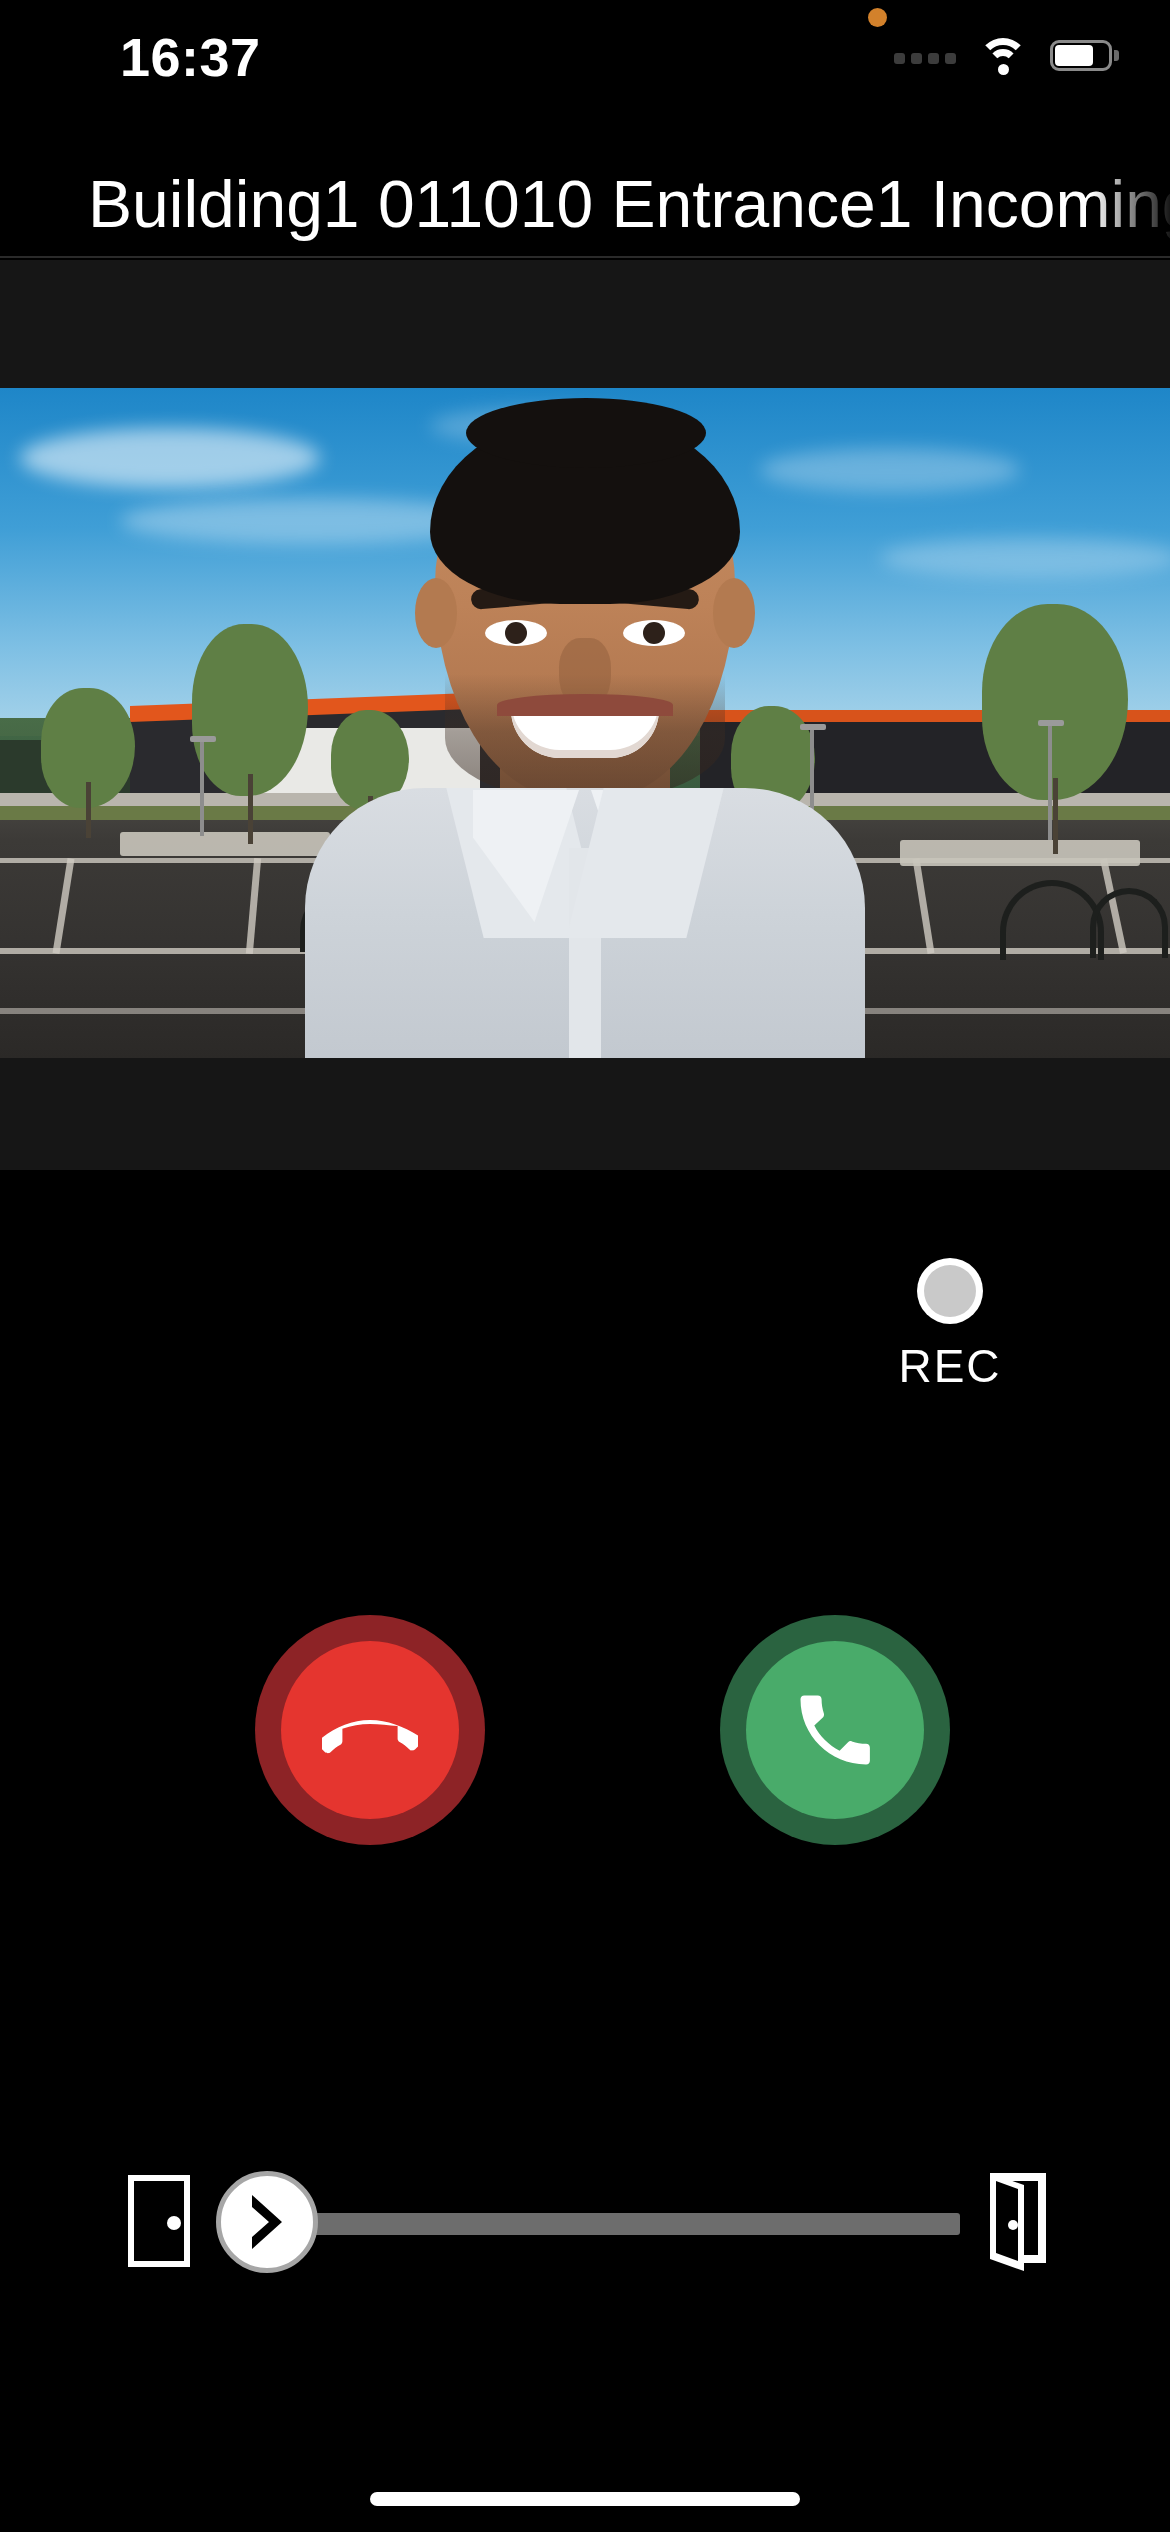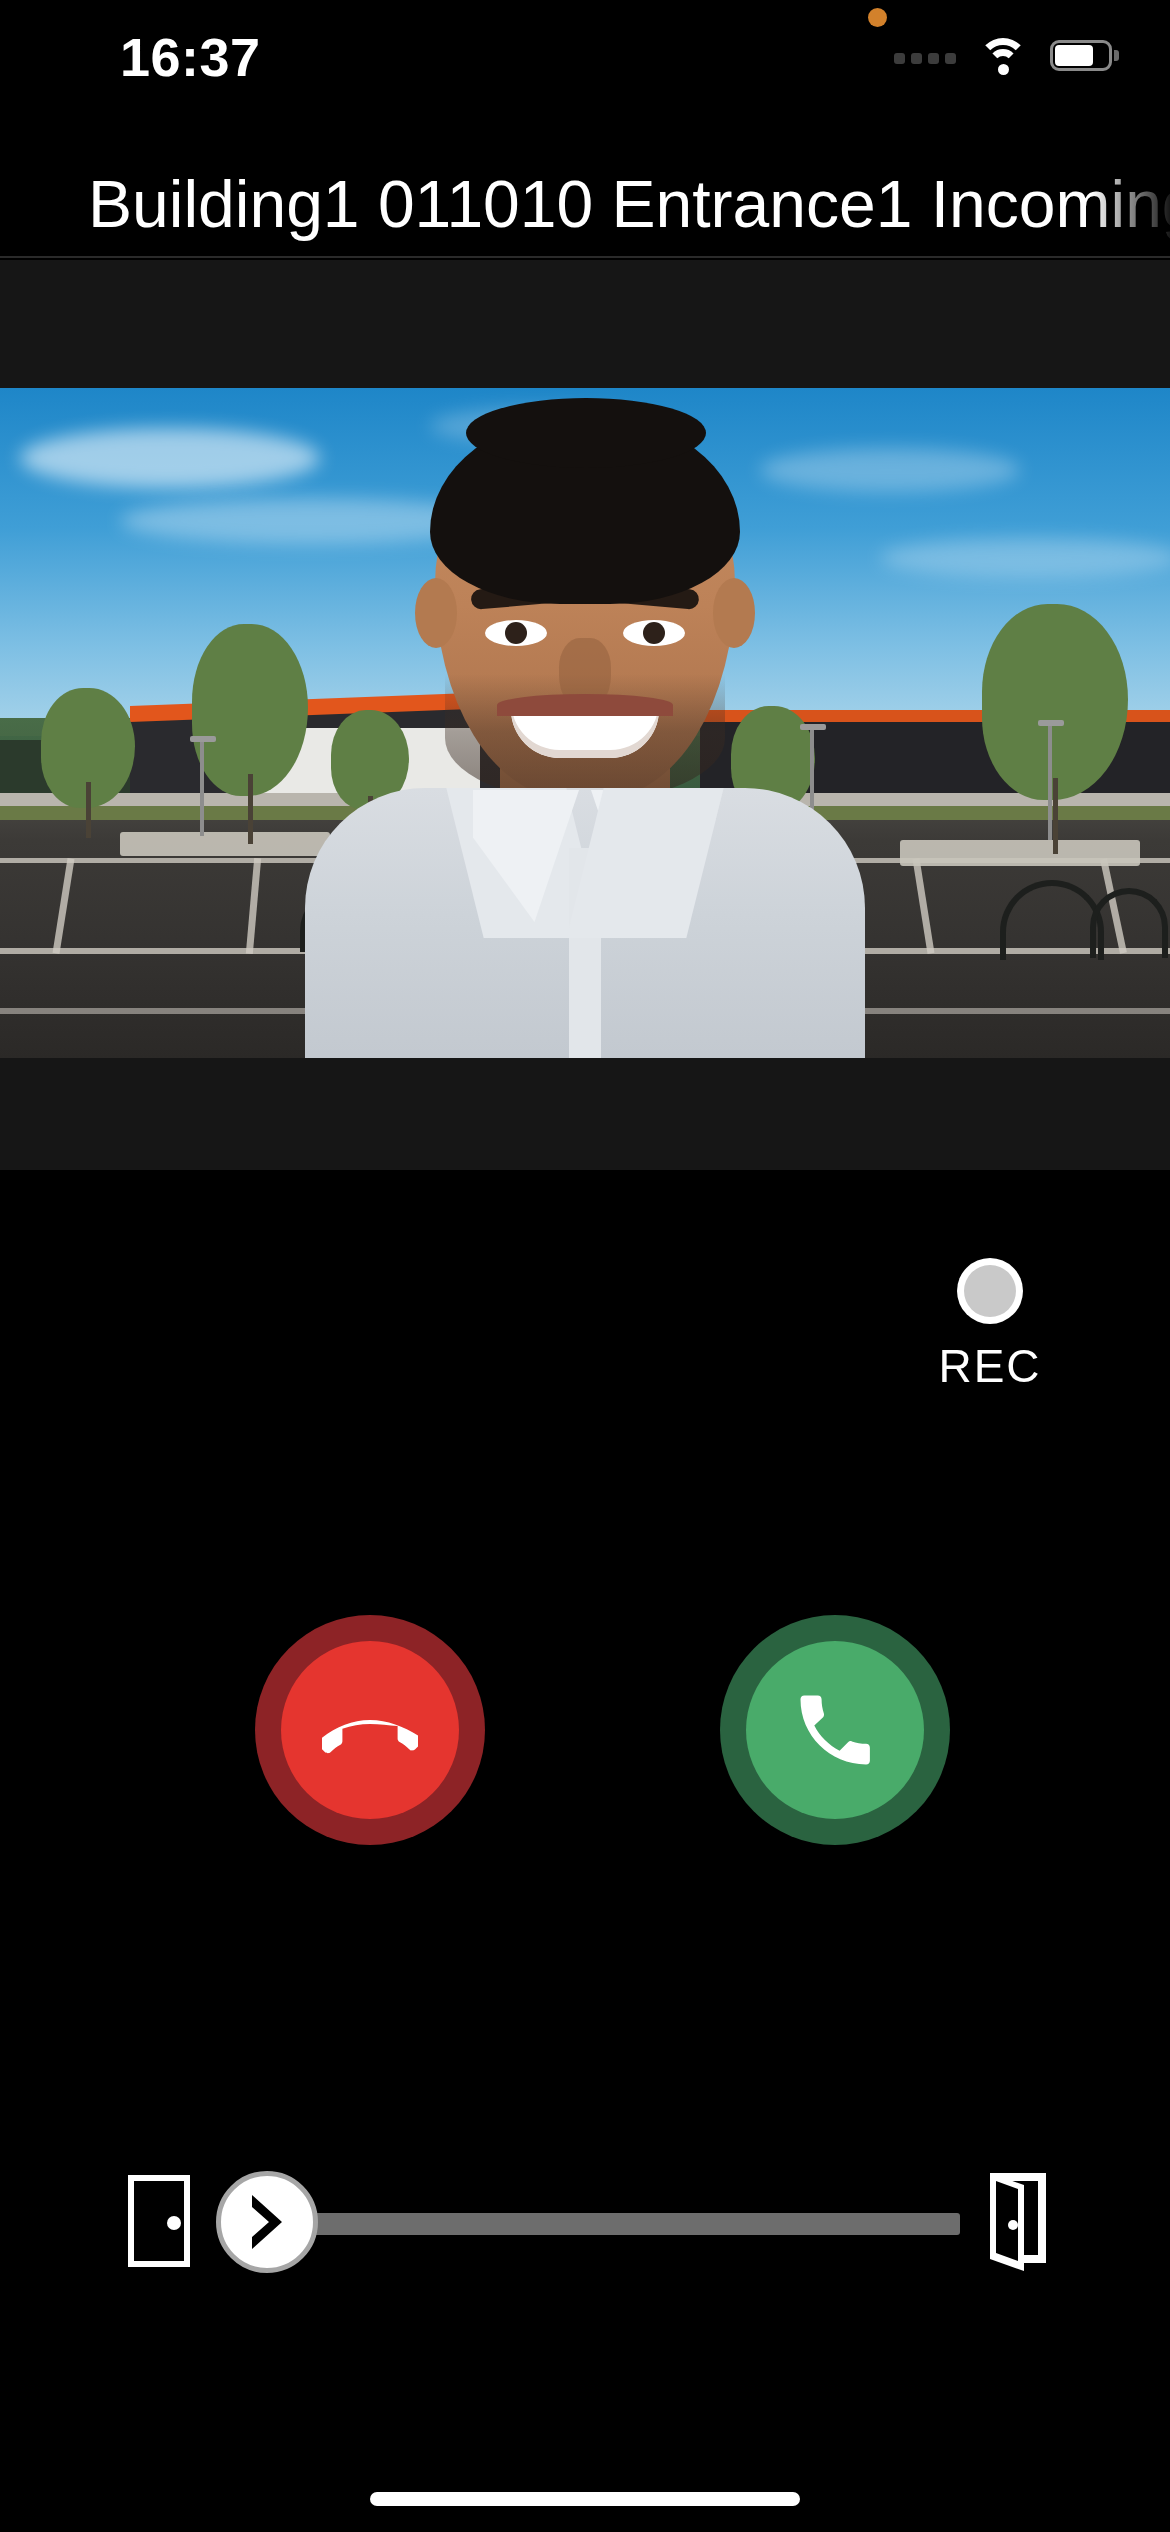--- a/index.html
+++ b/index.html
@@ -285,21 +285,21 @@
   }
   .beard {
     position:absolute; left:50%; top:286px; margin-left:-140px;
     width:280px; height:128px;
     border-radius:0 0 50% 50%;
     background:linear-gradient(rgba(60,44,34,0) 0%, rgba(60,44,34,.40) 45%, rgba(50,36,28,.55) 100%);
   }
 
   
   .rec {
-    position:absolute; left:930px; top:1265px;
+    position:absolute; left:890px; top:1265px;
     width:120px; text-align:center;
   }
   .rec-led {
     width:52px; height:52px; margin:0 auto;
     border-radius:50%; background:#c9c9c9;
     box-shadow:0 0 0 7px #ffffff;
   }
   .rec-label {
     margin-top:22px;
     font-size:46px; color:#ffffff; letter-spacing:2px;

